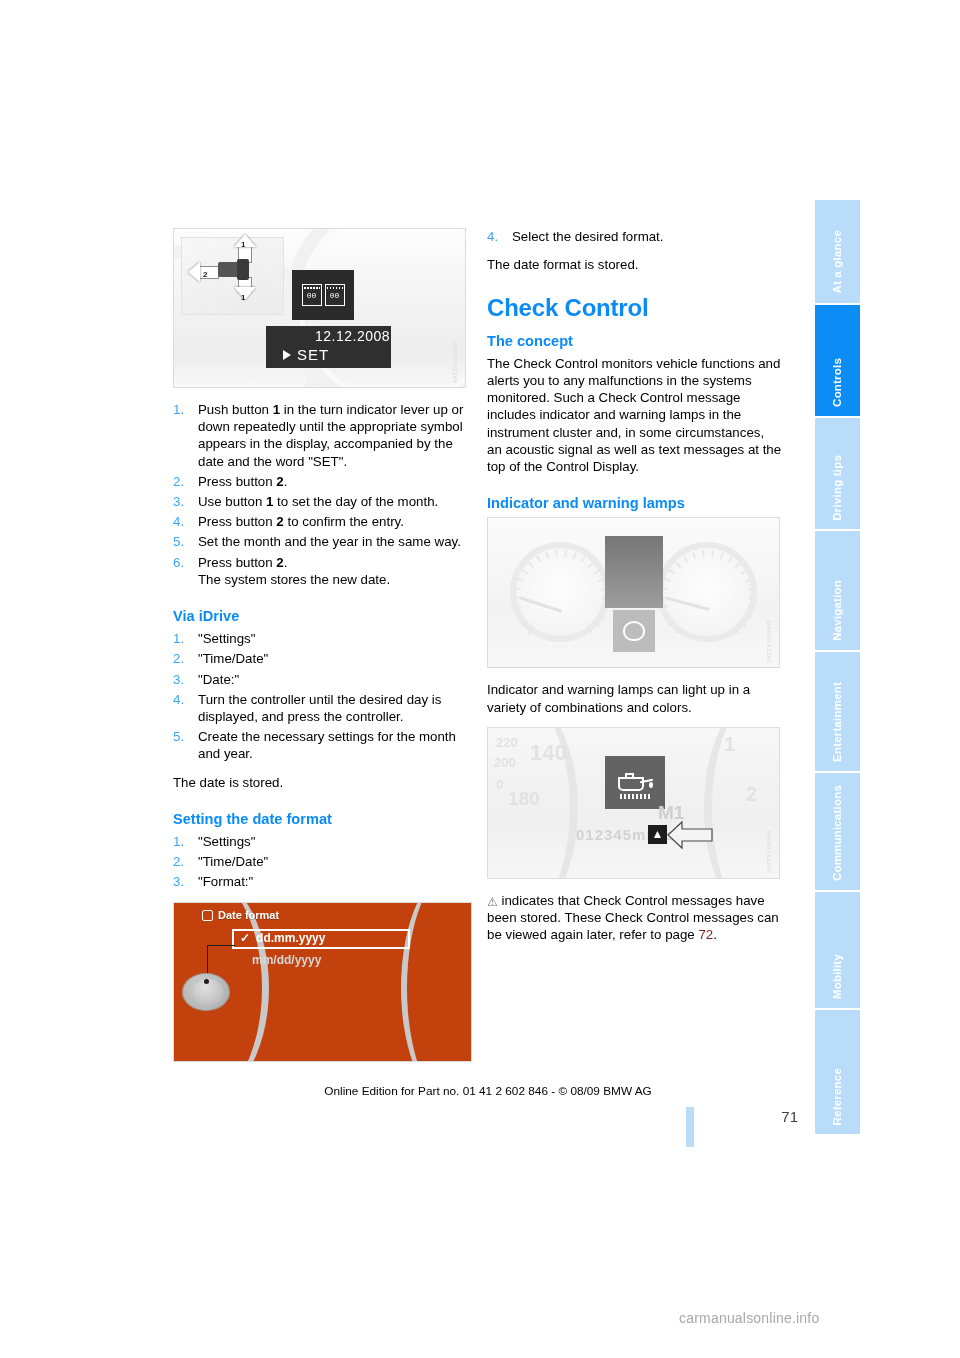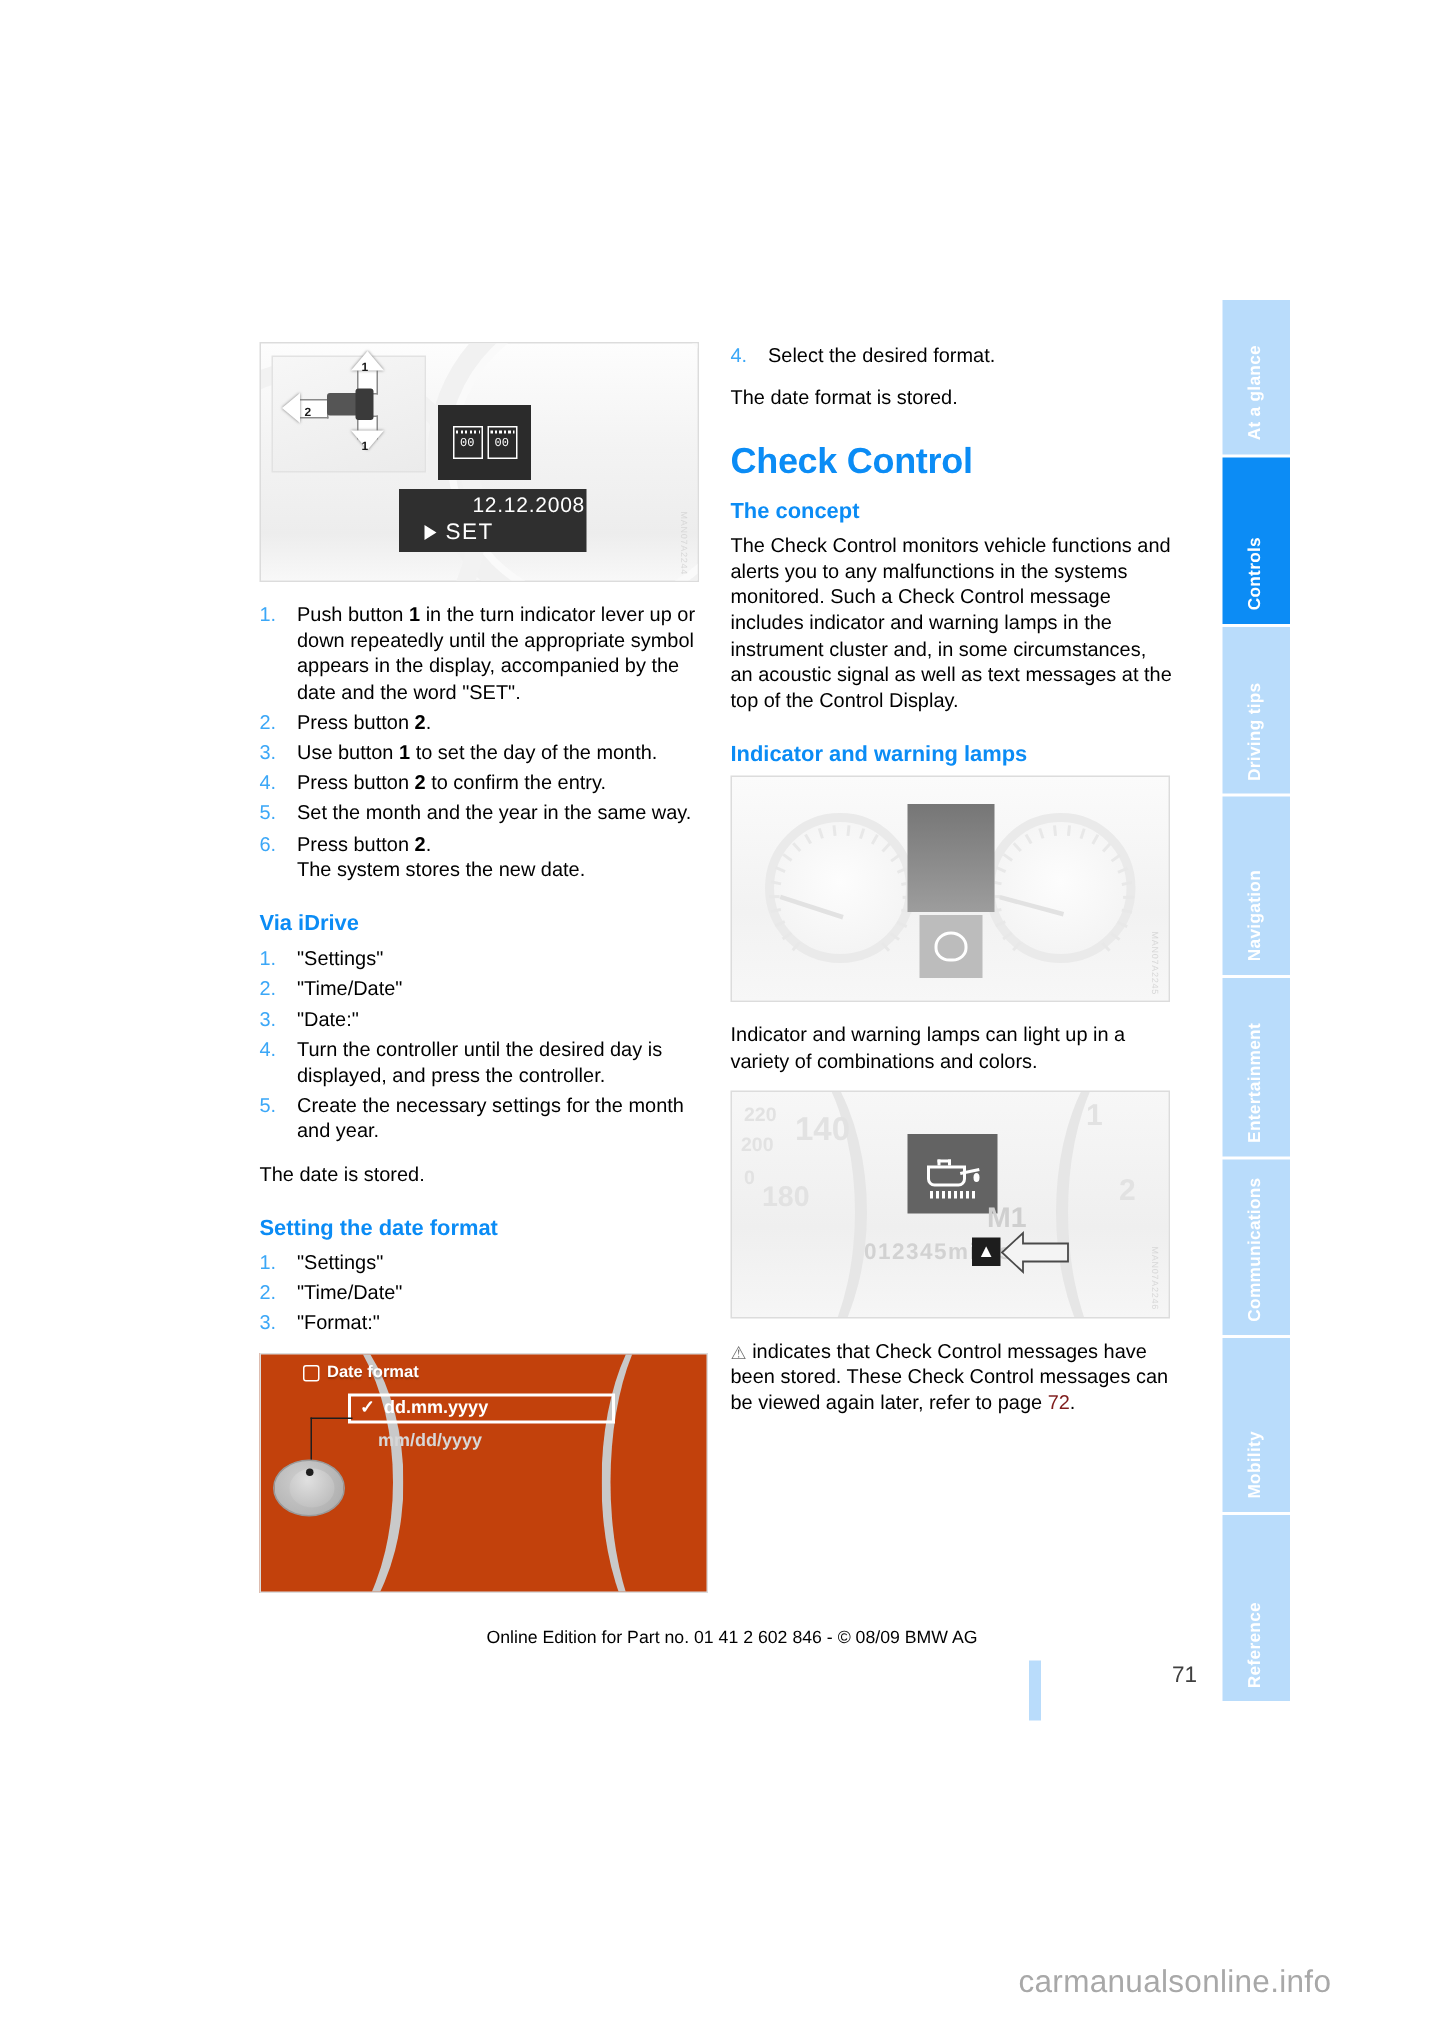--- a/index.html
+++ b/index.html
@@ -401,21 +401,21 @@
     position: absolute; left: 173px; top: 1084px;
     width: 630px; text-align: center;
     font-size: 11.8px; color: #000;
   }
   .footbar {
     position: absolute; left: 686px; top: 1107px;
     width: 8px; height: 40px; background: #b9dcfb;
   }
   .watermark {
     position: absolute; left: 679px; top: 1310px;
-    font-size: 21px; color: #a8a8a8;
+    font-size: 14px; color: #a8a8a8;
     letter-spacing: .2px;
   }
 </style>
 </head>
 <body>
 
 <div class="page">
 
   <div class="sidebar">
     <div class="tab t0">

